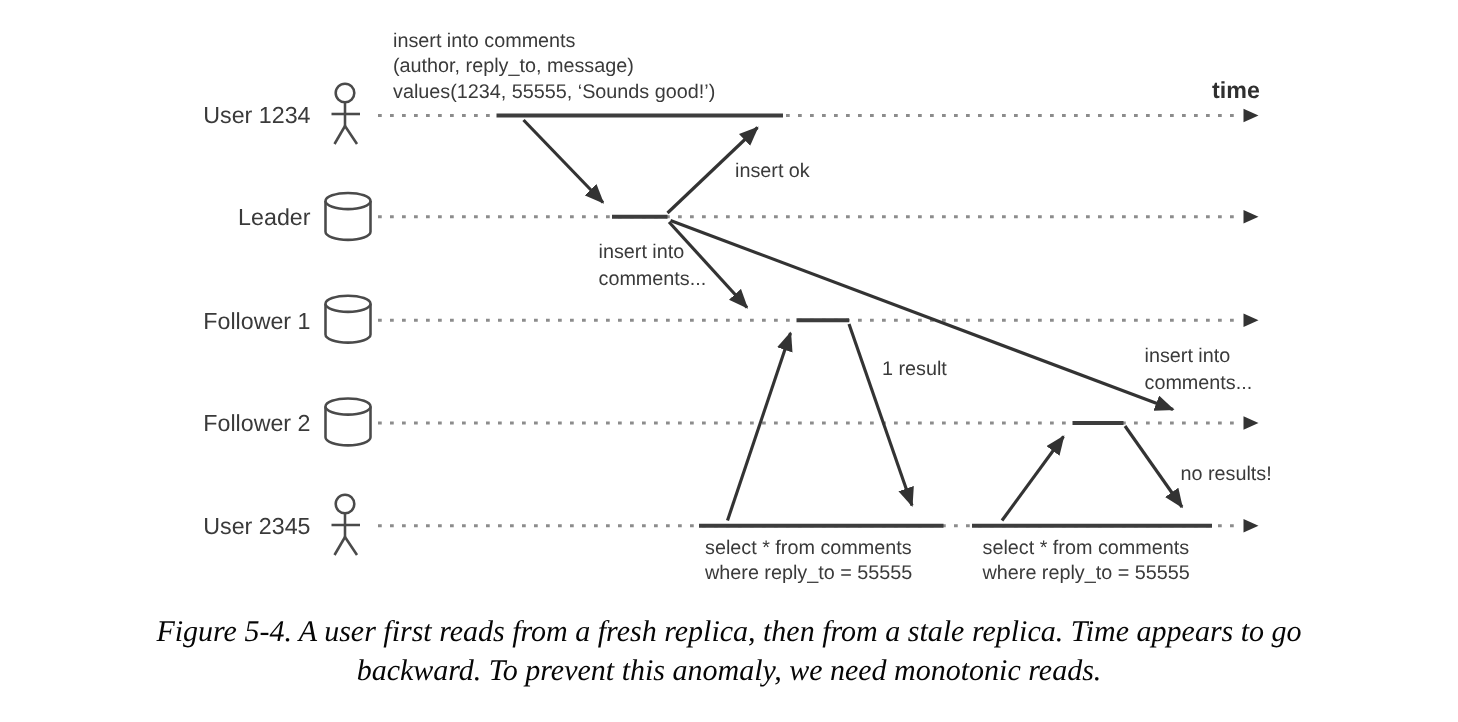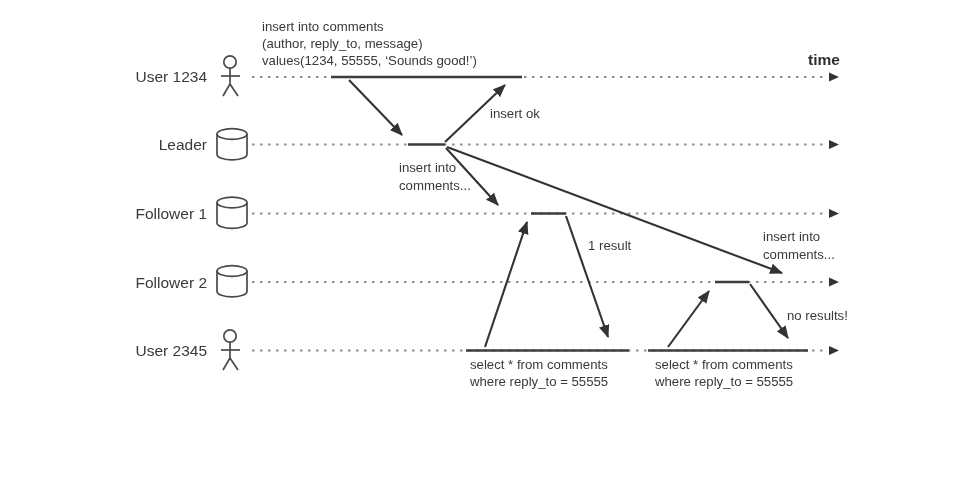--- a/index.html
+++ b/index.html
@@ -135,14 +135,18 @@
       <text class="ann" x="787" y="320">no results!</text>
 
       <text class="ann" x="470" y="369">select * from comments</text>
       <text class="ann" x="470" y="386">where reply_to = 55555</text>
 
       <text class="ann" x="655" y="369">select * from comments</text>
       <text class="ann" x="655" y="386">where reply_to = 55555</text>
     </g>
   </svg>
 
+  <div class="caption">
+    <div>Figure 5-4. A user first reads from a fresh replica, then from a stale replica. Time appears to go</div>
+    <div>backward. To prevent this anomaly, we need monotonic reads.</div>
+  </div>
 
 </div>
 
 </body></html>

